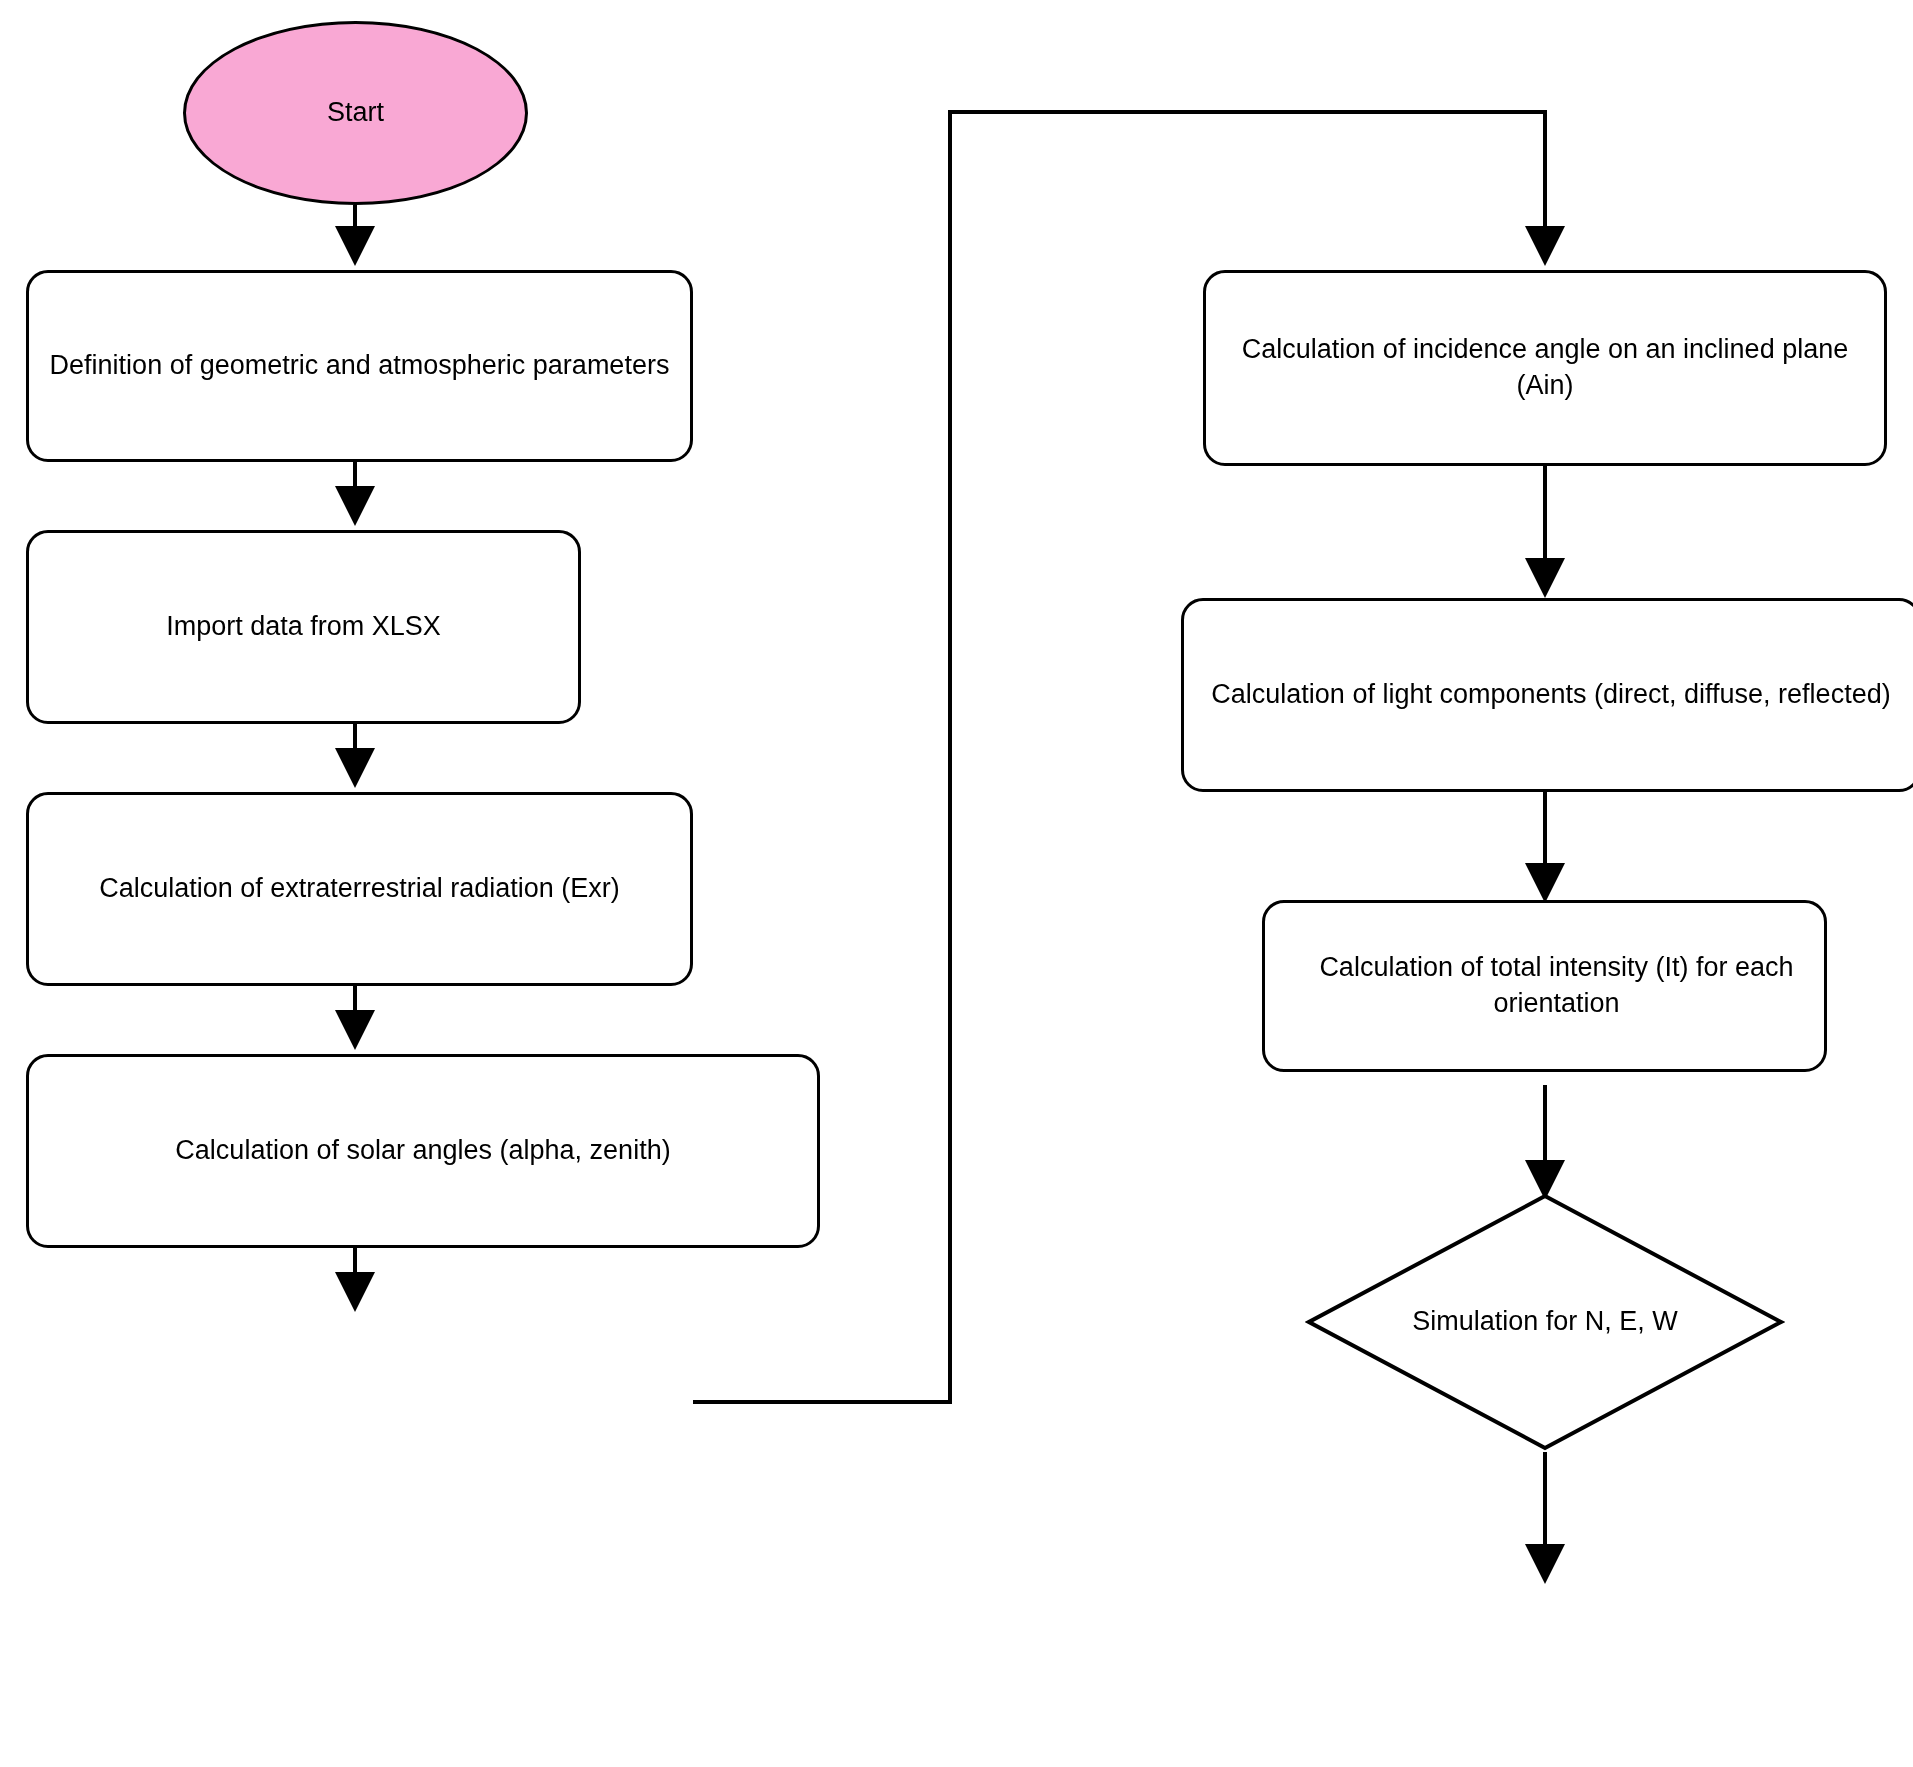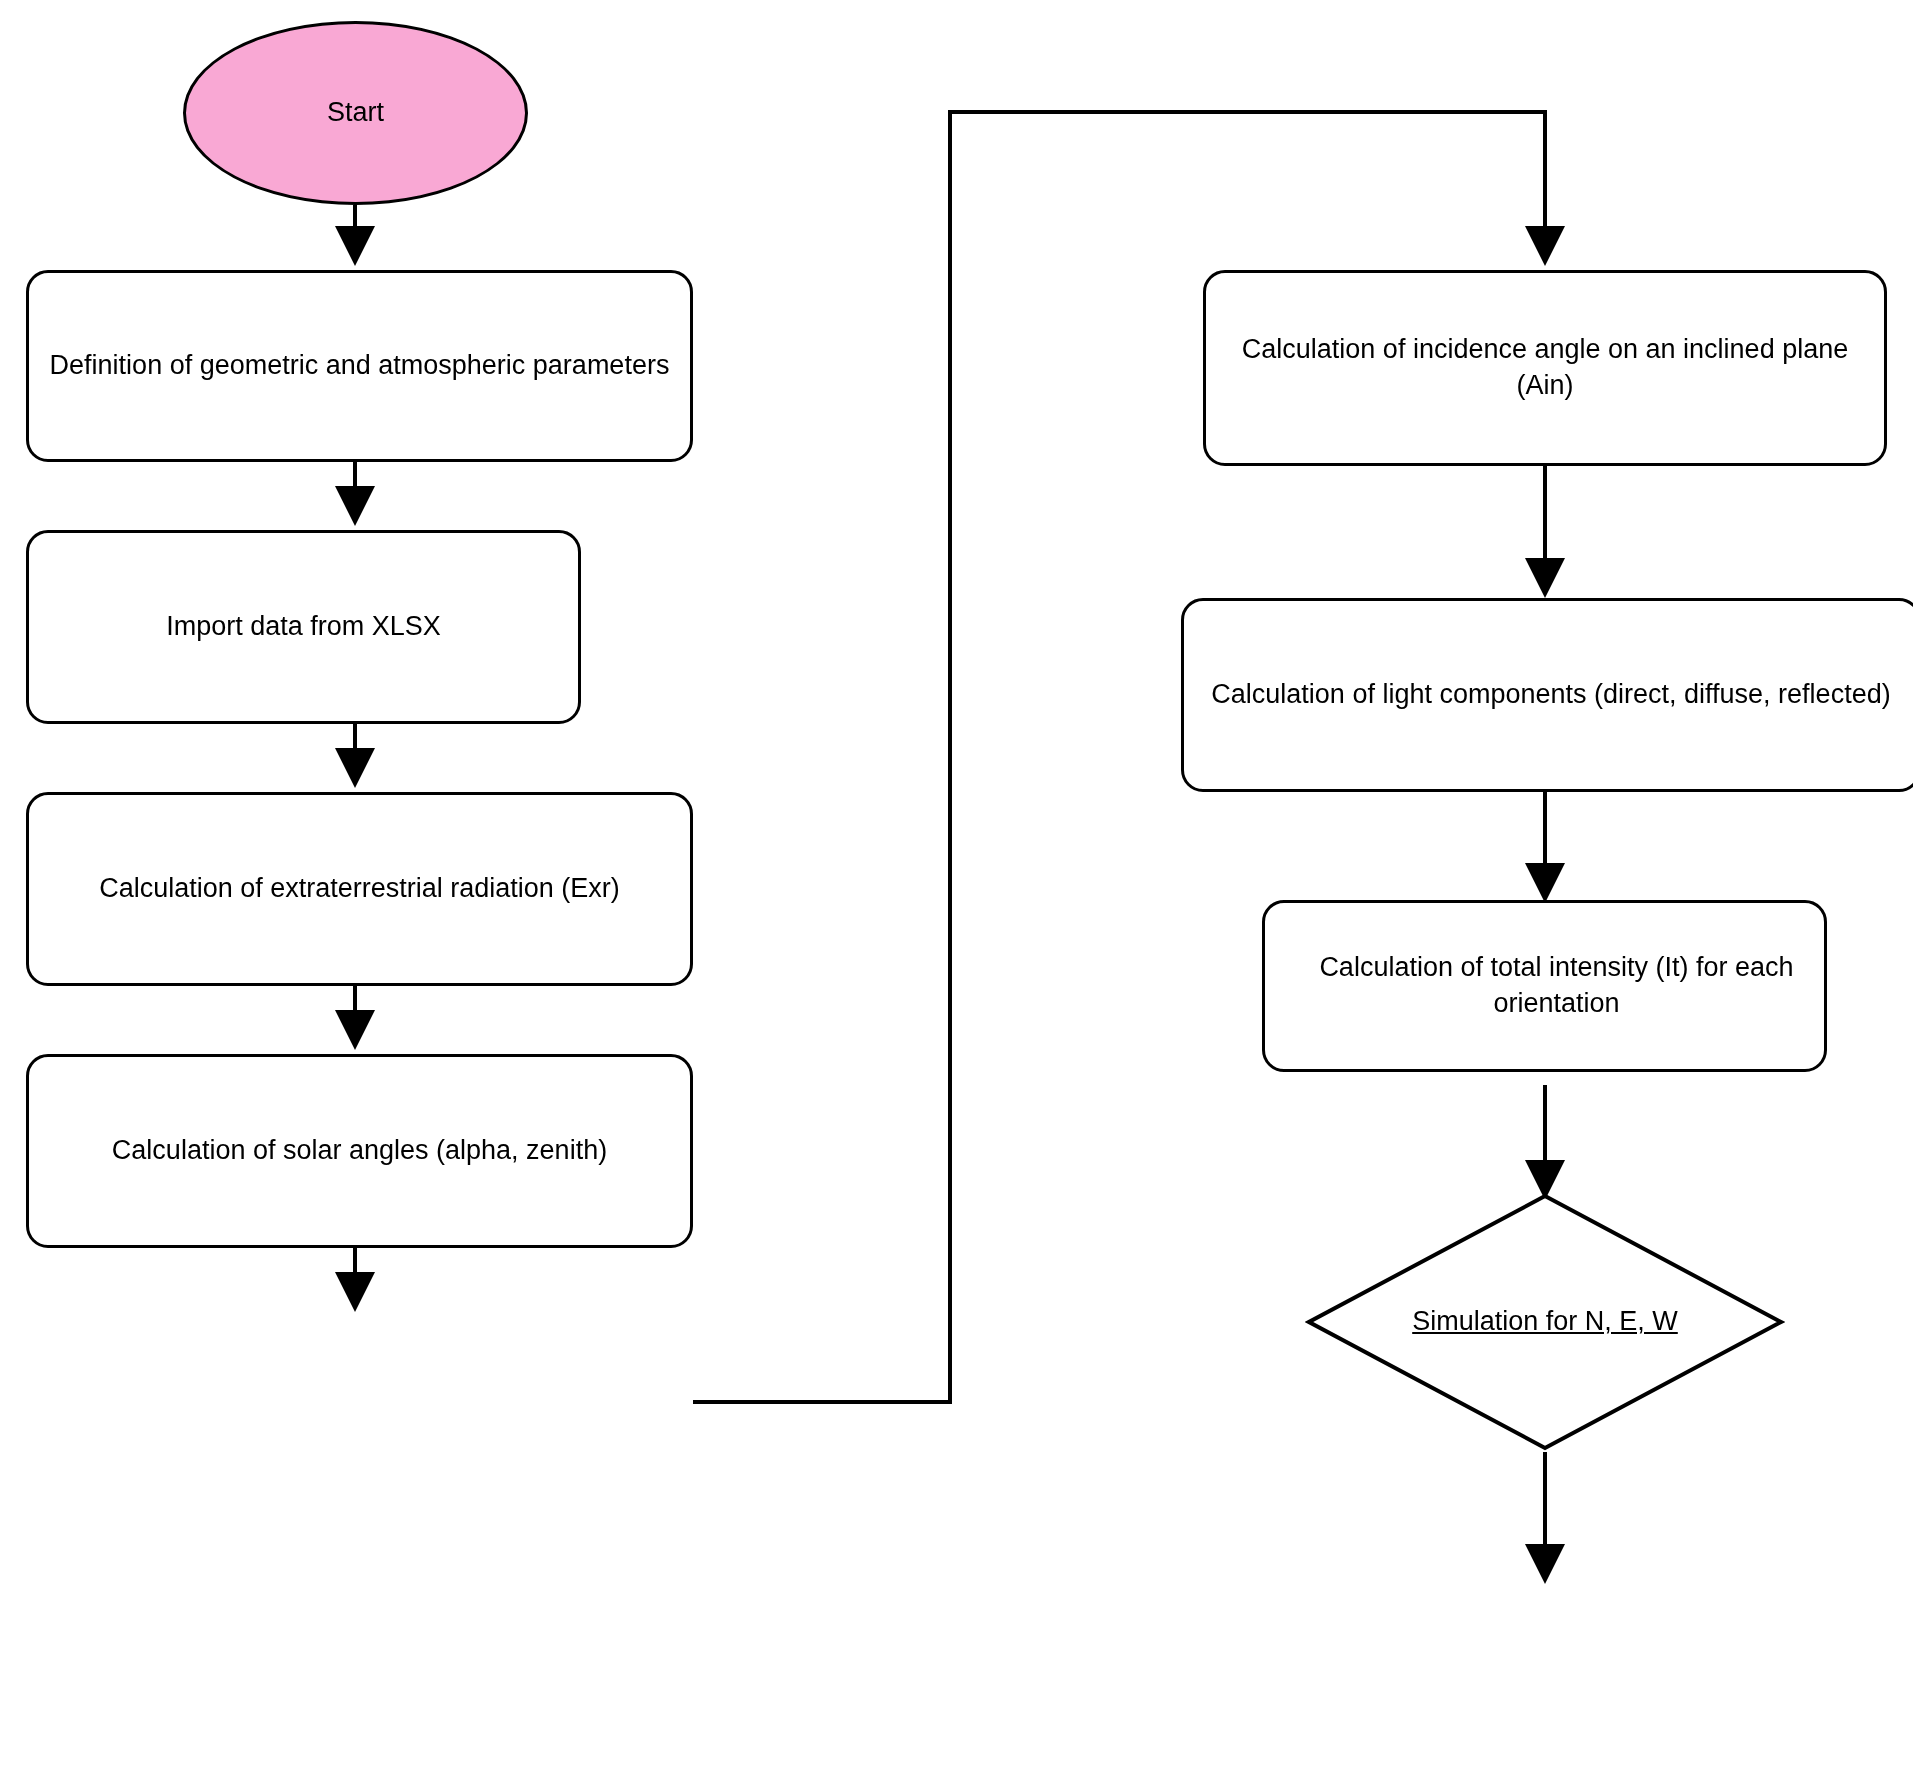--- a/index.html
+++ b/index.html
@@ -43,21 +43,20 @@
     background: #ffffff;
   }
   .node.terminator {
     border: 3px solid #000000;
     border-radius: 50%;
     background: #f9a8d4;
   }
   .node.decision {
     background: transparent;
     border: none;
-    text-decoration: underline;
   }
   .decision .dia-shape {
     position: absolute;
     left: 0;
     top: 0;
     width: 100%;
     height: 100%;
   }
   .decision .dia-label {
     position: relative;
@@ -107,21 +106,21 @@
   </div>
 
   <div class="node process" style="left:26px; top:530px; width:555px; height:194px;">
     <span>Import data from XLSX</span>
   </div>
 
   <div class="node process" style="left:26px; top:792px; width:667px; height:194px;">
     <span>Calculation of extraterrestrial radiation (Exr)</span>
   </div>
 
-  <div class="node process" style="left:26px; top:1054px; width:667px; height:194px;">
+  <div class="node process" style="left:26px; top:1054px; width:794px; height:194px;">
     <span>Calculation of solar angles (alpha, zenith)</span>
   </div>
 
 
   <div class="node process" style="left:1203px; top:270px; width:684px; height:196px;">
     <span>Calculation of incidence angle on an inclined plane (Ain)</span>
   </div>
 
   <div class="node process" style="left:1181px; top:598px; width:740px; height:194px;">
     <span>Calculation of light components (direct, diffuse, reflected)</span>

